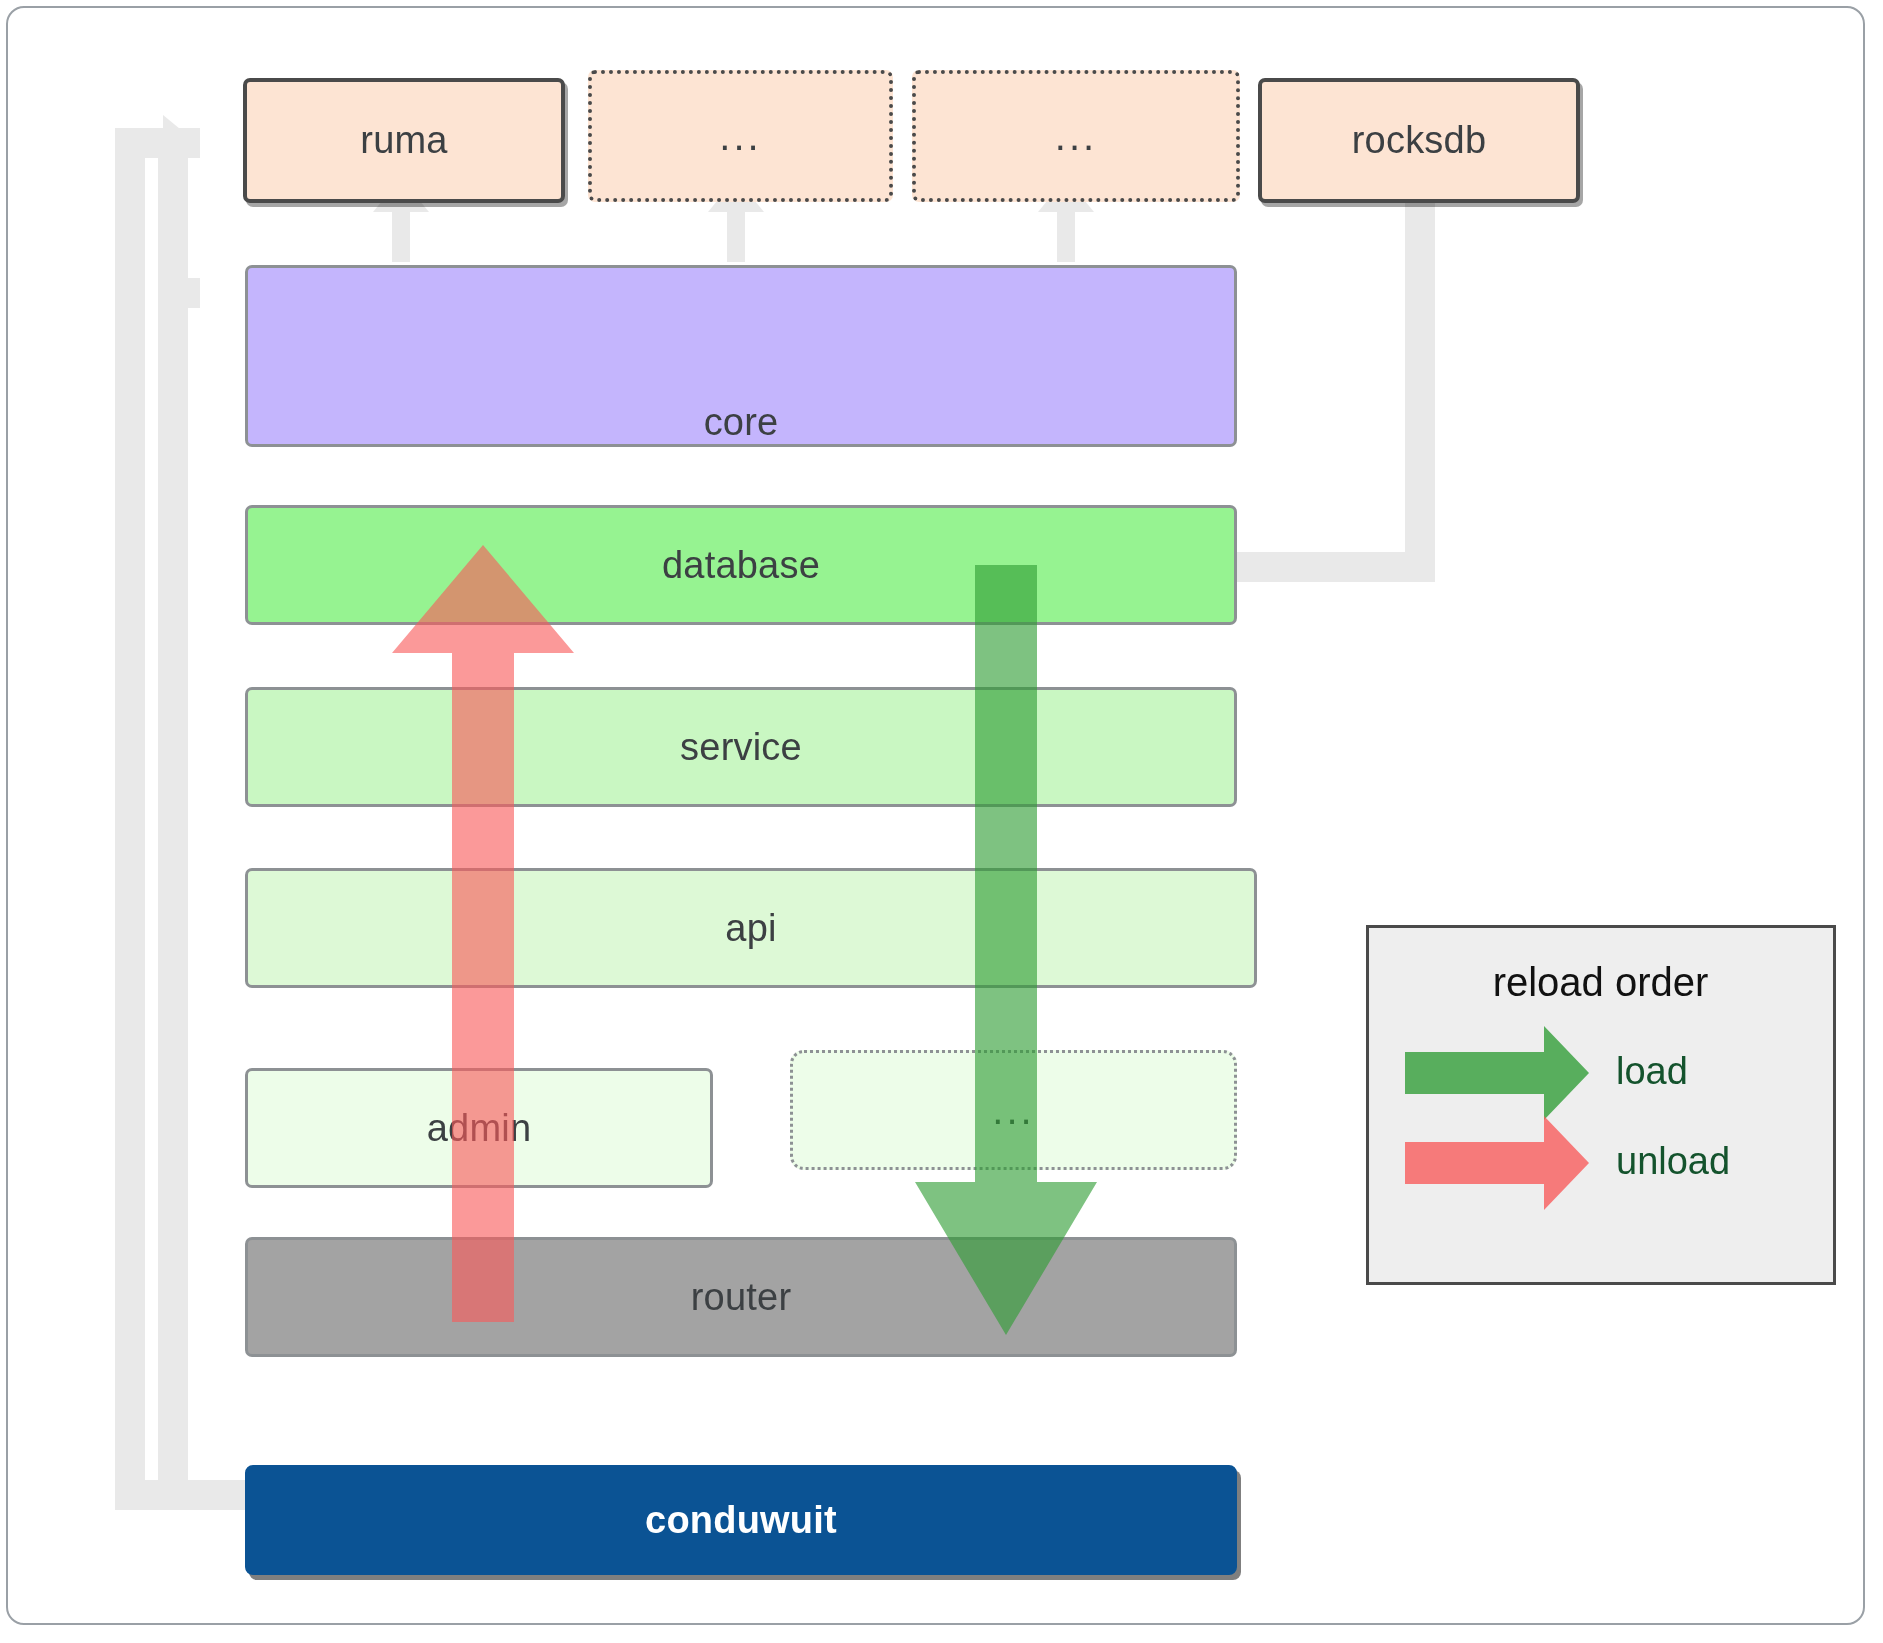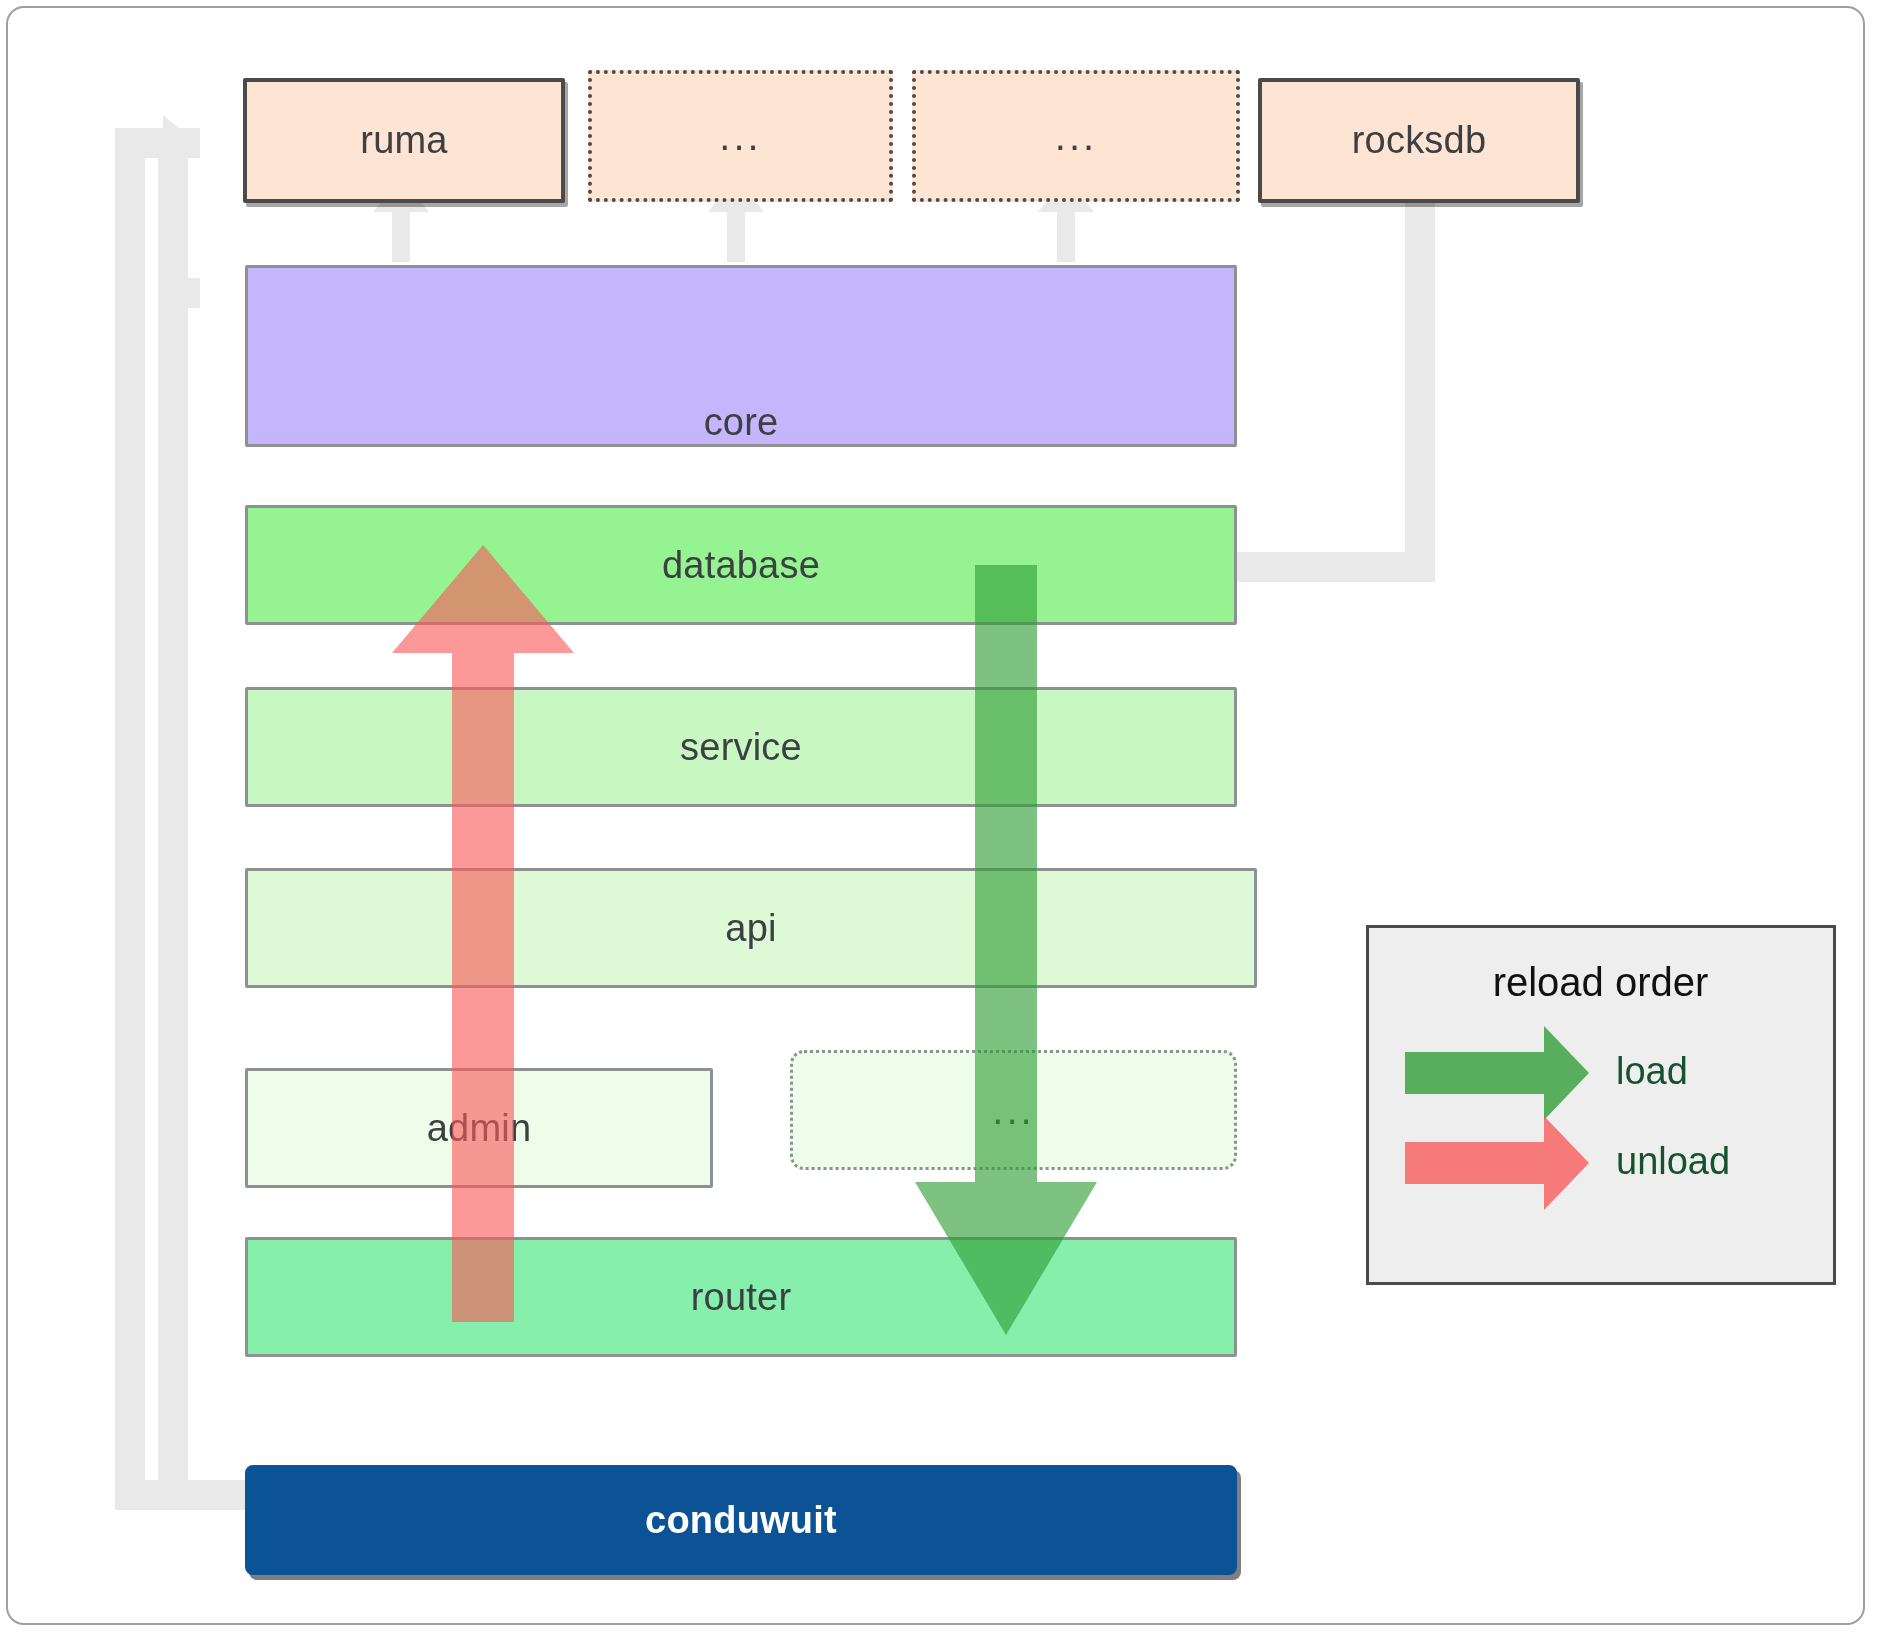--- a/index.html
+++ b/index.html
@@ -25,21 +25,21 @@
     border-radius: 18px;
     background: #ffffff;
     box-sizing: border-box;
   }
   .node {
     position: absolute;
     box-sizing: border-box;
     display: flex;
     align-items: center;
     justify-content: center;
-    border-radius: 2px;
+    border-radius: 7px;
     color: #3c4043;
     font-size: 38px;
     font-family: "Liberation Sans", sans-serif;
     letter-spacing: 0.2px;
   }
   .dep-solid {
     background: #fde4d3;
     border: 4px solid #4a4a4a;
     box-shadow: 3px 4px 0 rgba(0,0,0,0.35);
   }
@@ -57,21 +57,21 @@
   }
   .layer-core { background: #c4b5fd; align-items: flex-end; }
   .layer-database { background: #96f391; }
   .layer-service { background: #c9f7c2; }
   .layer-api { background: #ddf9d6; }
   .layer-admin { background: #edfde9; }
   .layer-dots {
     background: #edfde9;
     border: 3px dotted #8d9194;
   }
-  .layer-router { background: #86efac; }
+  .layer-router { background: #a3a3a3; }
   .app-node {
     background: #0b5394;
     border: 3px solid #0b5394;
     color: #ffffff;
     font-weight: bold;
     box-shadow: 4px 5px 0 rgba(0,0,0,0.5);
   }
   .conn {
     position: absolute;
     background: #e9e9e9;

